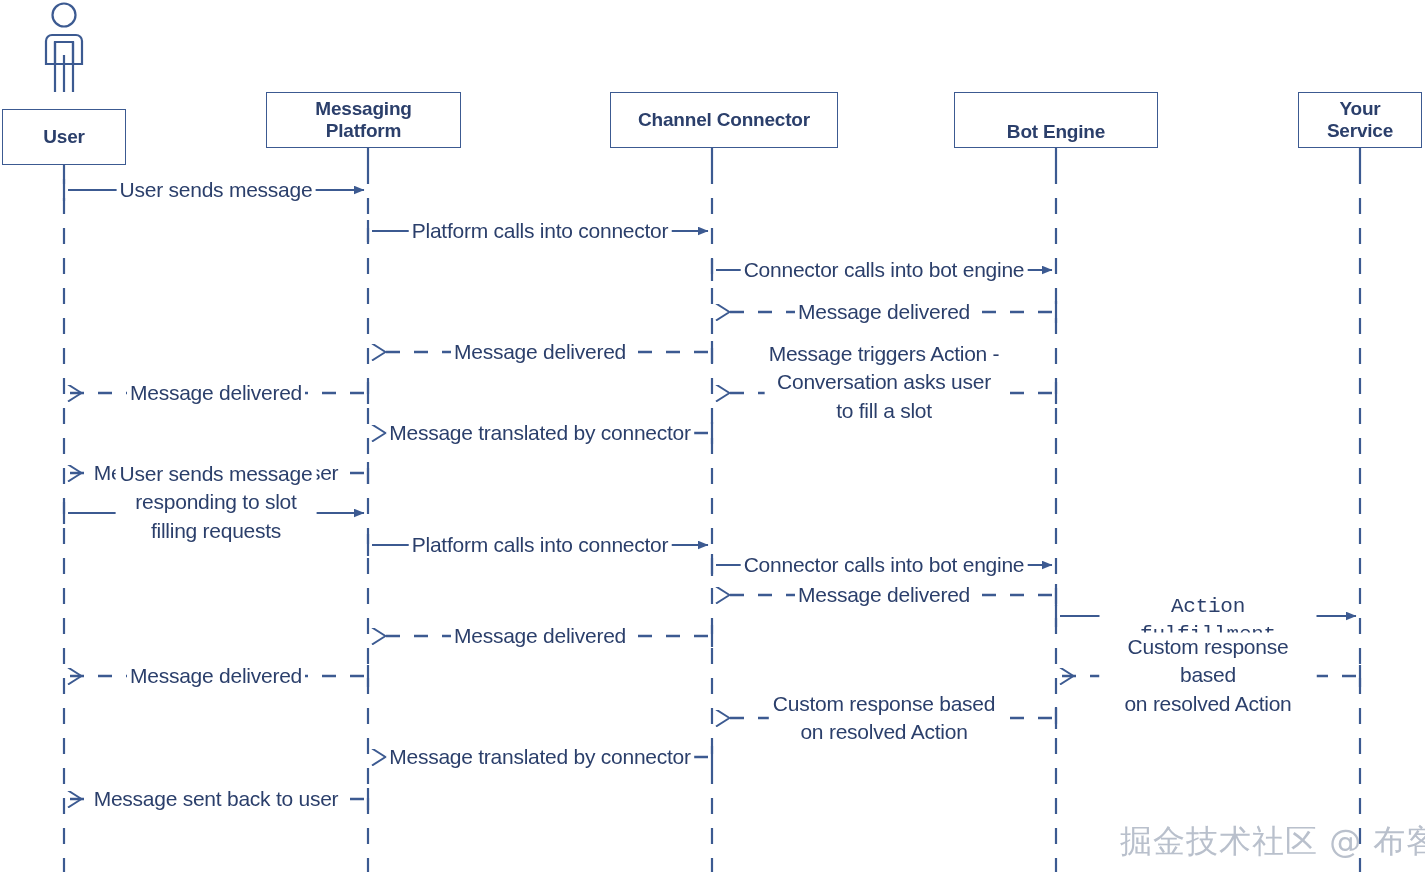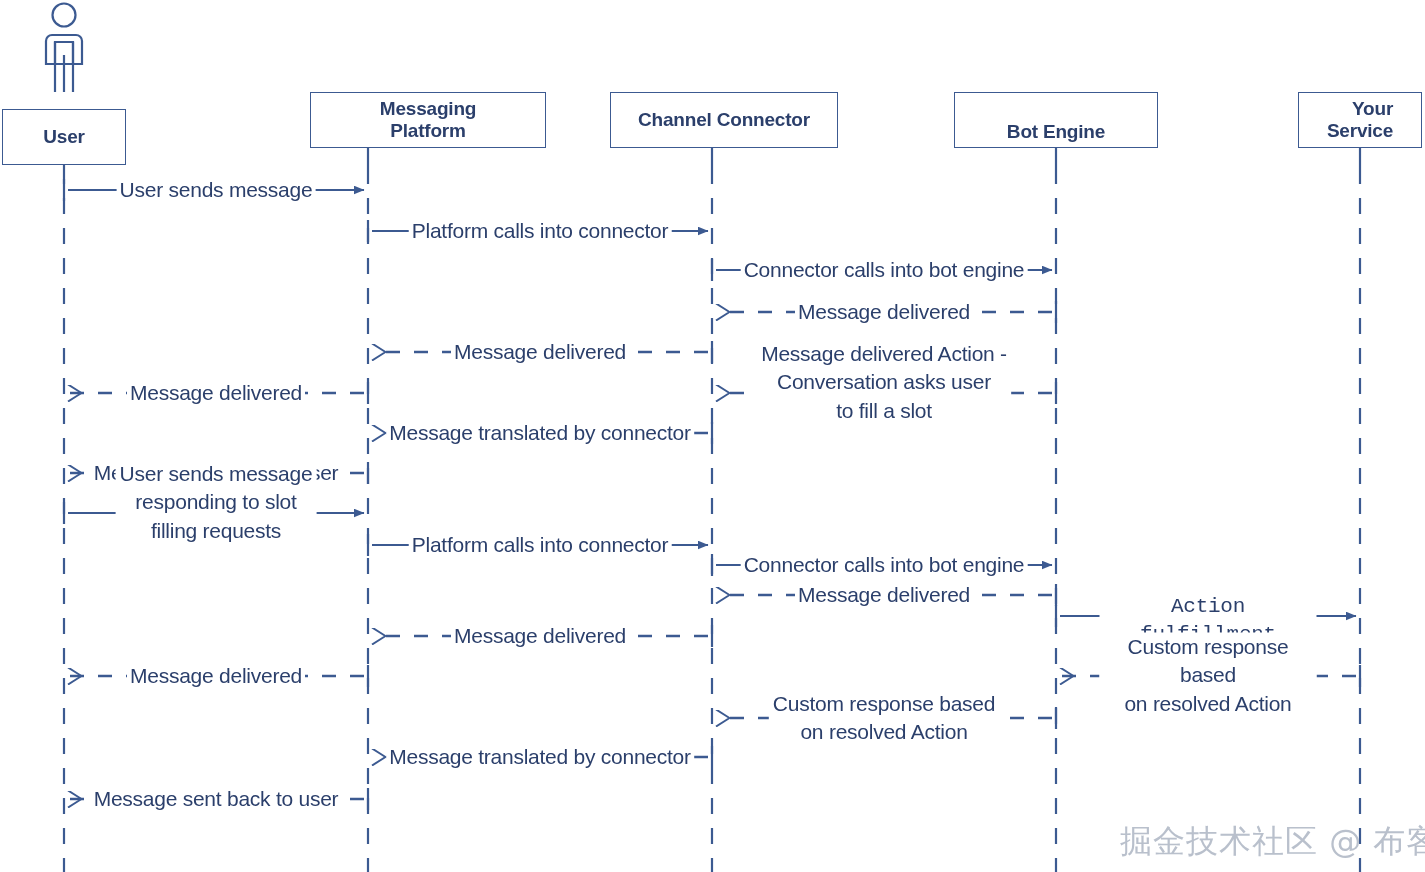--- a/index.html
+++ b/index.html
@@ -136,43 +136,43 @@
         <line x1="712" y1="746" x2="712" y2="768" stroke="#3c5a91" stroke-width="2.2"></line>
         <line x1="364" y1="799" x2="68" y2="799" stroke="#3c5a91" stroke-width="2.4" stroke-dasharray="14 14" marker-end="url(#arrow-open)"></line>
         <line x1="368" y1="788" x2="368" y2="810" stroke="#3c5a91" stroke-width="2.2"></line>
       </g>
   </svg>
 
   <div id="participants-layer">
       <div class="lifeline-box" style="left: 2px; top: 92px; width: 124px; height: 56px; margin-top: 17px;">
         <span style="white-space: pre-line;">User</span>
       </div>
-      <div class="lifeline-box" style="left: 266px; top: 92px; width: 236px; height: 56px; margin-left: 44px;">
+      <div class="lifeline-box" style="left: 266px; top: 92px; width: 195px; height: 56px;">
         <span style="white-space: pre-line;">Messaging
 Platform</span>
       </div>
       <div class="lifeline-box" style="left: 610px; top: 92px; width: 228px; height: 56px;">
         <span style="white-space: pre-line;">Channel Connector</span>
       </div>
       <div class="lifeline-box" style="left: 954px; top: 92px; width: 204px; height: 56px;">
         <span style="white-space: pre-line; margin-top: 24px;">Bot Engine</span>
       </div>
       <div class="lifeline-box" style="left: 1298px; top: 92px; width: 124px; height: 56px;">
-        <span style="white-space: pre-line; text-align: right;">Your
+        <span style="white-space: pre-line;">Your
 Service</span>
       </div>
     </div>
   <div id="labels-layer">
       <div class="msg-label" style="left: 216px; top: 190px;">User sends message</div>
       <div class="msg-label" style="left: 540px; top: 231px;">Platform calls into connector</div>
       <div class="msg-label" style="left: 884px; top: 270px;">Connector calls into bot engine</div>
       <div class="msg-label" style="left: 884px; top: 312px;">Message delivered</div>
       <div class="msg-label" style="left: 540px; top: 352px;">Message delivered</div>
       <div class="msg-label" style="left: 216px; top: 393px;">Message delivered</div>
-      <div class="msg-label multiline" style="left: 884px; top: 383px;">Message delivered Action -
+      <div class="msg-label multiline" style="left: 884px; top: 383px;">Message triggers Action -
 Conversation asks user
 to fill a slot</div>
       <div class="msg-label" style="left: 540px; top: 433px;">Message translated by connector</div>
       <div class="msg-label" style="left: 216px; top: 473px;">Message sent back to user</div>
       <div class="msg-label multiline" style="left: 216px; top: 503px;">User sends message
 responding to slot
 filling requests</div>
       <div class="msg-label" style="left: 540px; top: 545px;">Platform calls into connector</div>
       <div class="msg-label" style="left: 884px; top: 565px;">Connector calls into bot engine</div>
       <div class="msg-label" style="left: 884px; top: 595px;">Message delivered</div>

